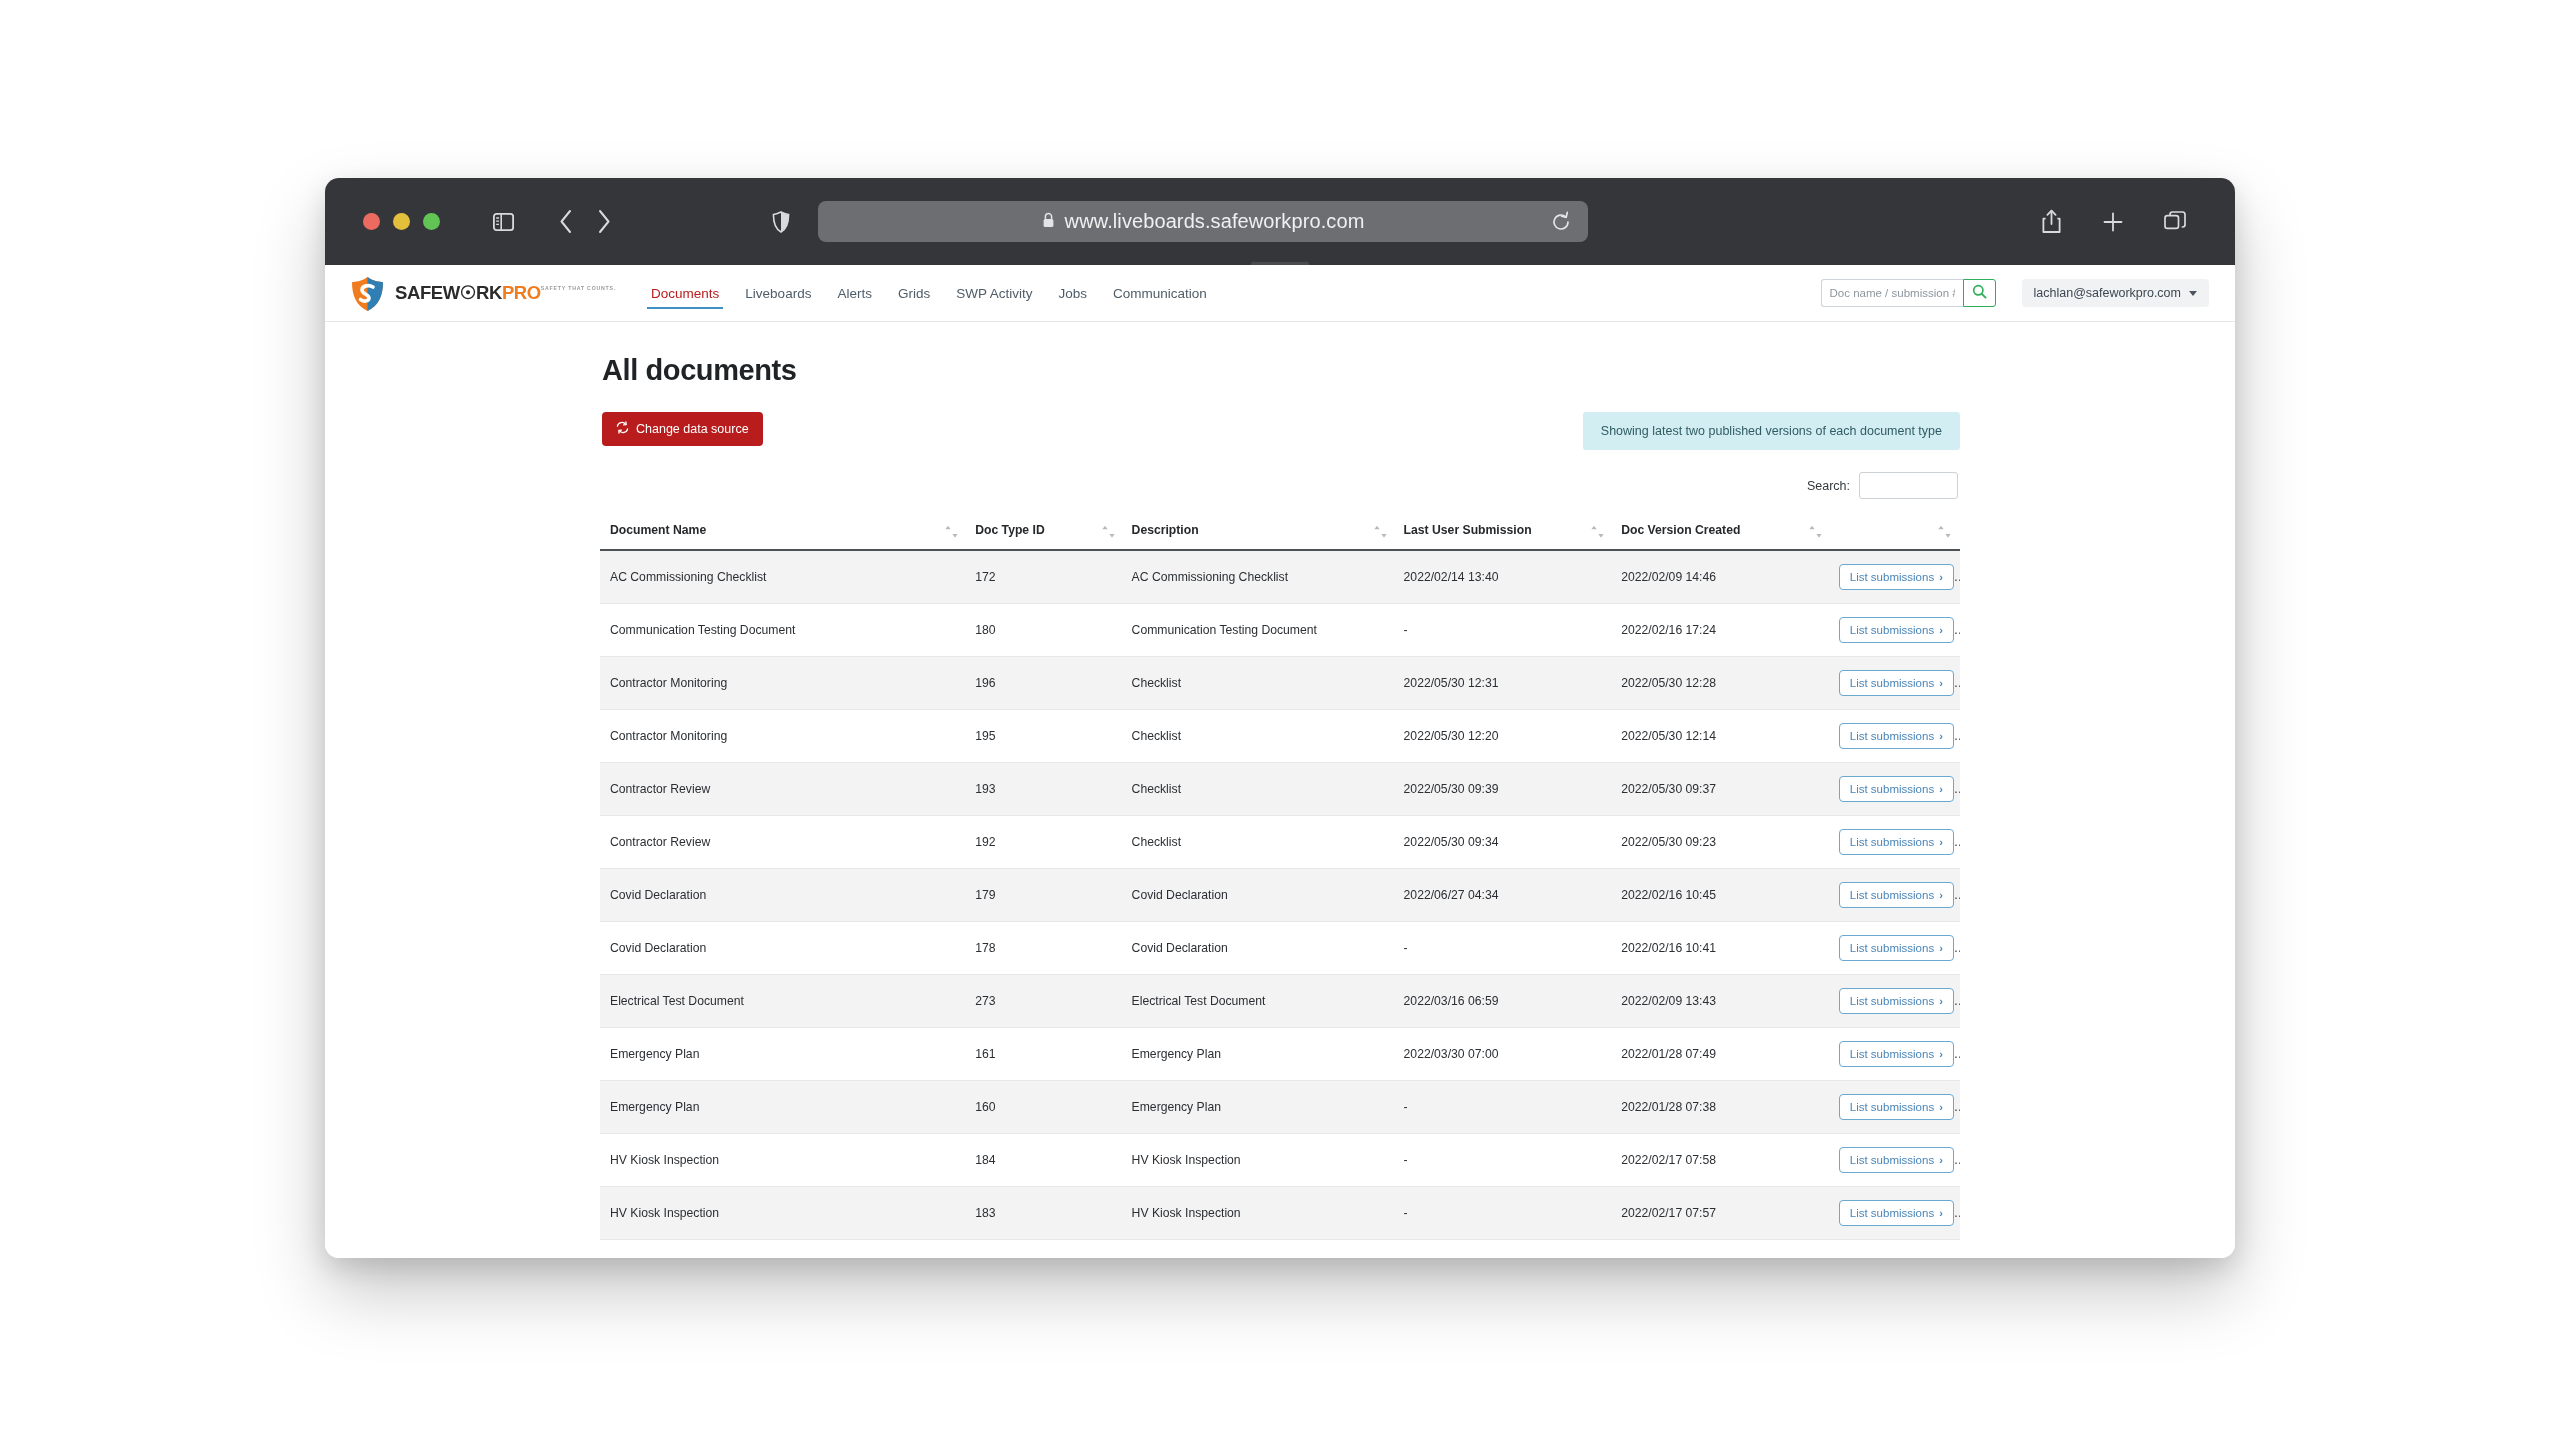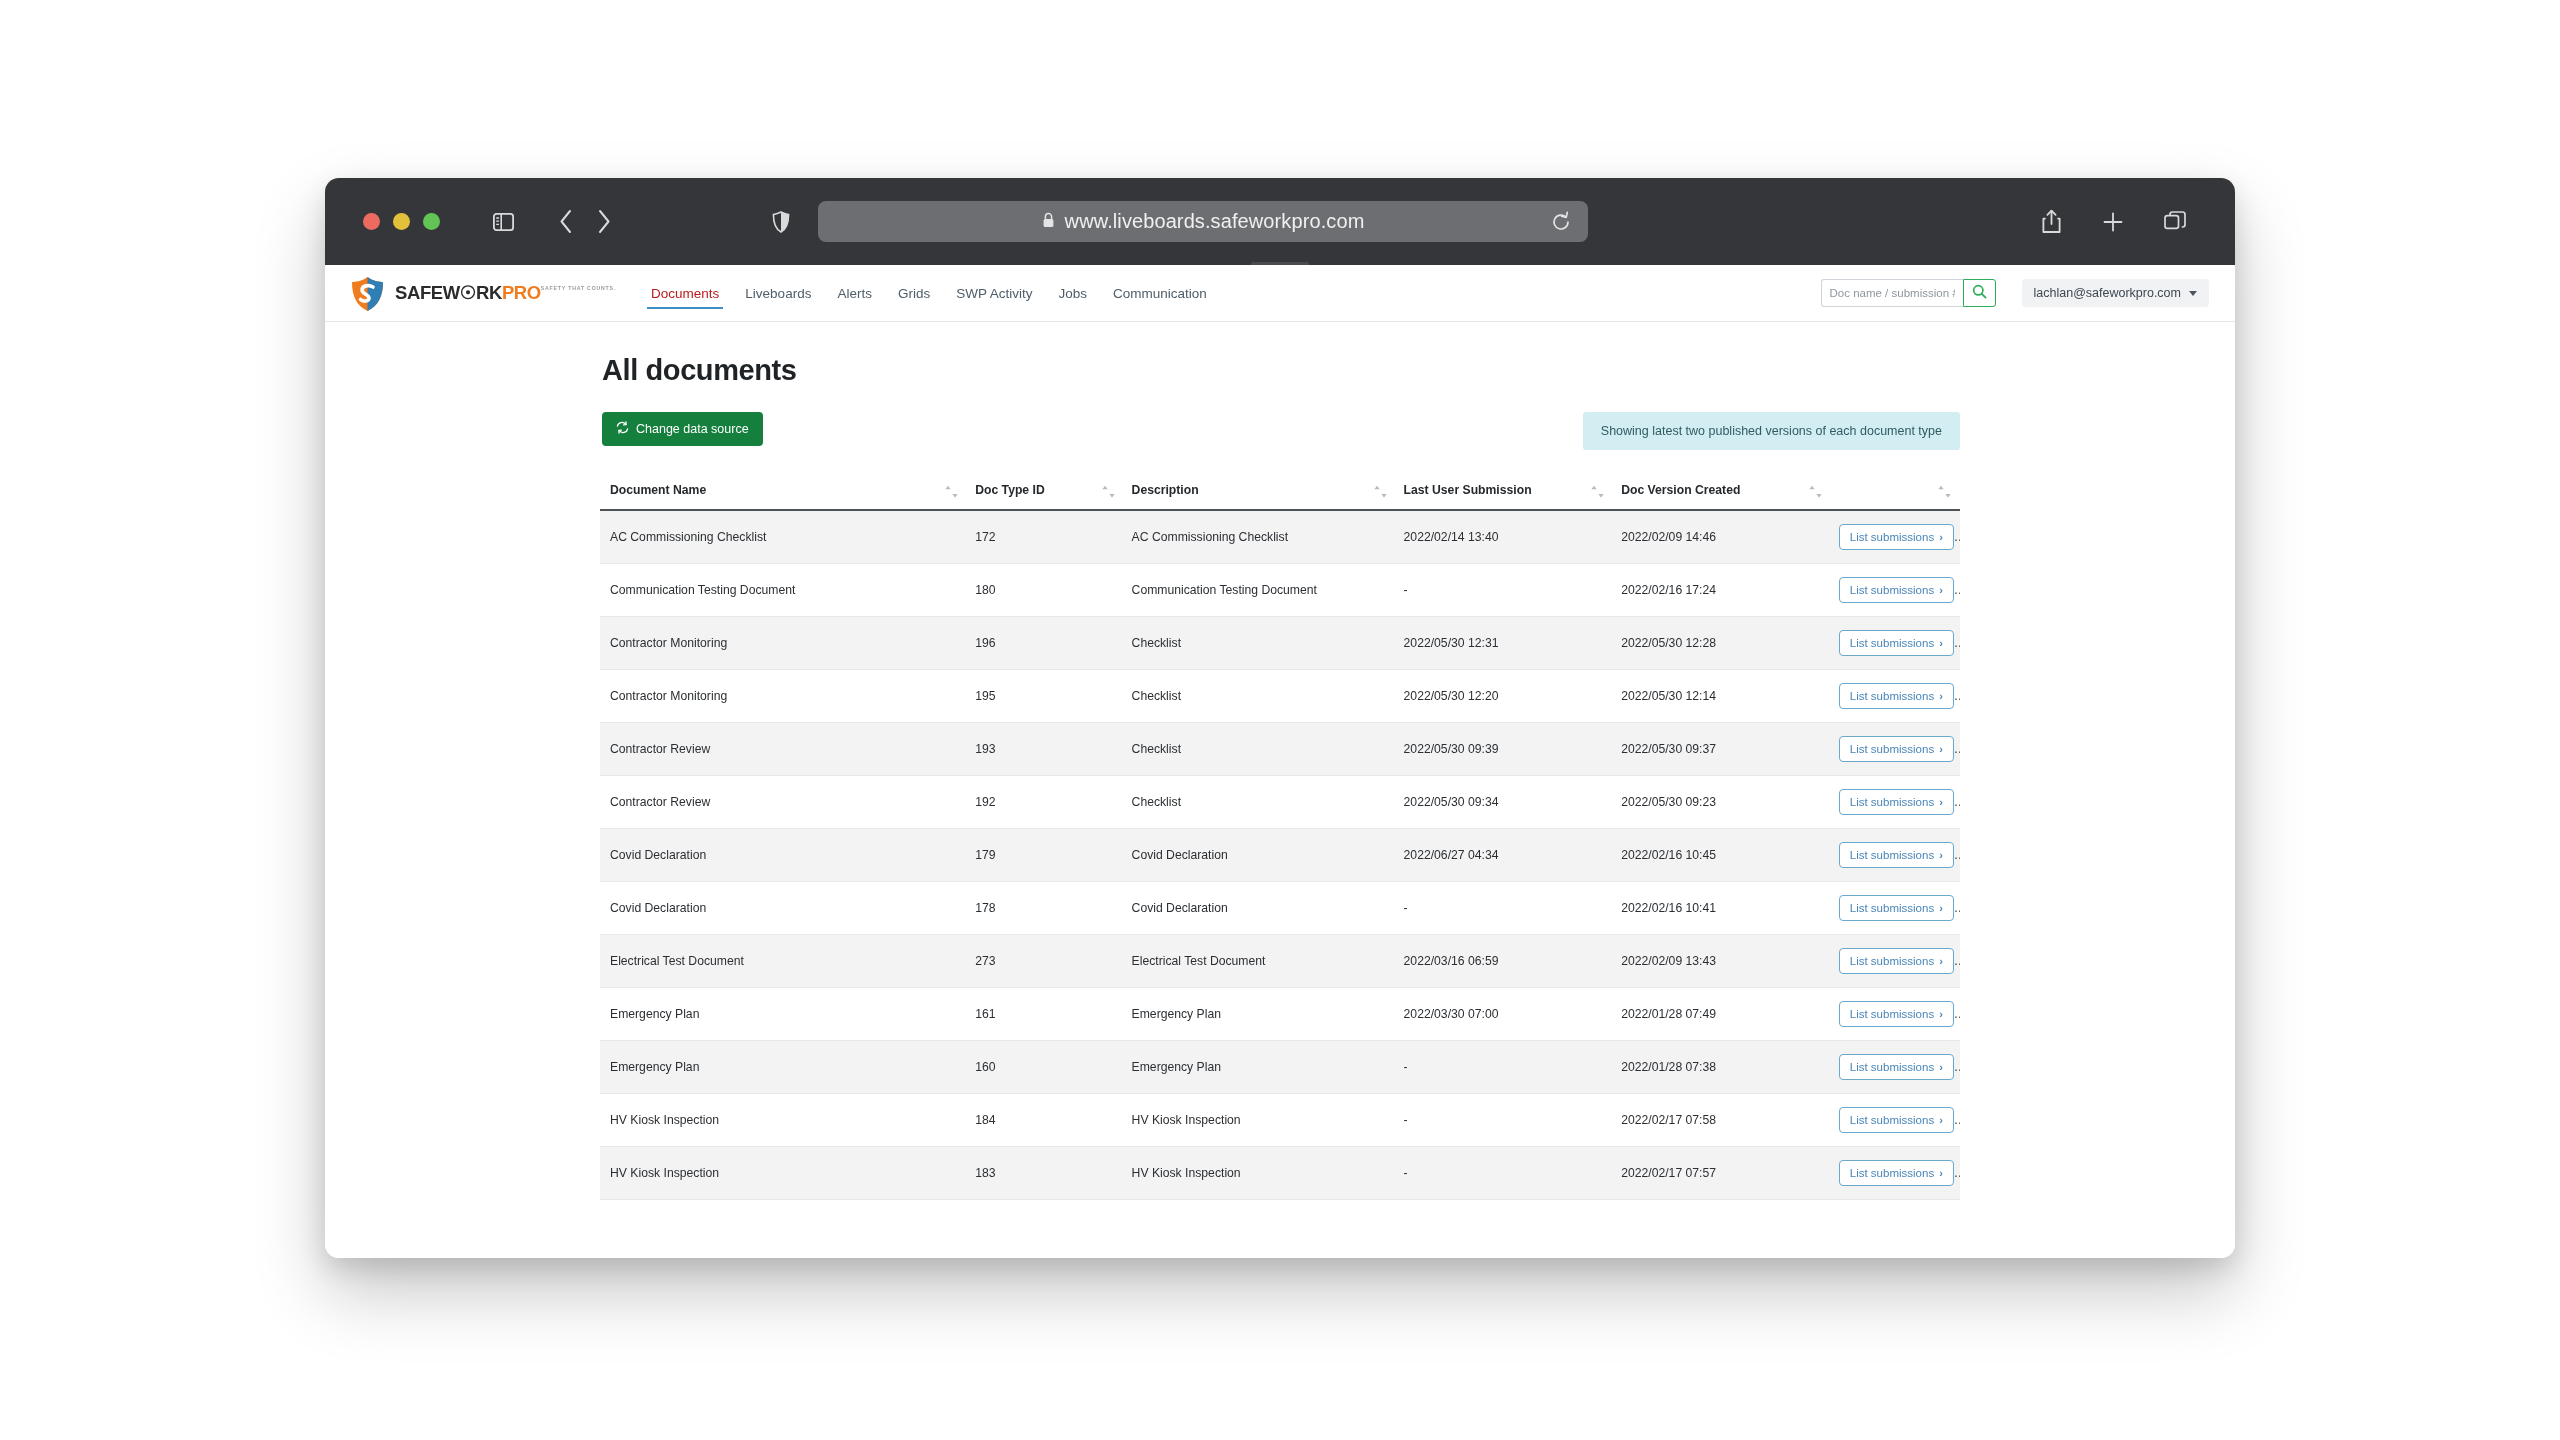--- a/index.html
+++ b/index.html
@@ -268,21 +268,21 @@
     display: flex;
     align-items: flex-start;
     justify-content: space-between;
     margin-bottom: 22px;
   }
 
   .btn-change-source {
     display: inline-flex;
     align-items: center;
     gap: 7px;
-    background: #15803d;
+    background: #b91c1c;
     color: #ffffff;
     border: none;
     border-radius: 4px;
     font-size: 12.5px;
     font-family: "Liberation Sans", sans-serif;
     padding: 9px 14px;
     cursor: pointer;
     margin-left: 2px;
   }
 
@@ -539,20 +539,24 @@
                   <path d="M11.6 7.8A4.6 4.6 0 0 1 3.4 9.7" stroke="#fff" stroke-width="1.3" fill="none" stroke-linecap="round"></path>
                   <polyline points="3.1,12.1 2.8,9.4 5.4,9.1" stroke="#fff" stroke-width="1.3" fill="none" stroke-linecap="round" stroke-linejoin="round"></polyline>
                 </svg>
               </span>
               <span>Change data source</span>
             </button>
 
             <div class="info-banner">Showing latest two published versions of each document type</div>
           </div>
 
+          <div class="search-row">
+            <span class="search-label">Search:</span>
+            <input class="search-box" type="text" placeholder="" style="">
+          </div>
 
           <table class="doc-table">
             <colgroup>
               <col class="col-name">
                 <col class="col-id">
                 <col class="col-desc">
               <col class="col-sub">
                 <col class="col-ver">
                 <col class="col-act">
             </colgroup>

